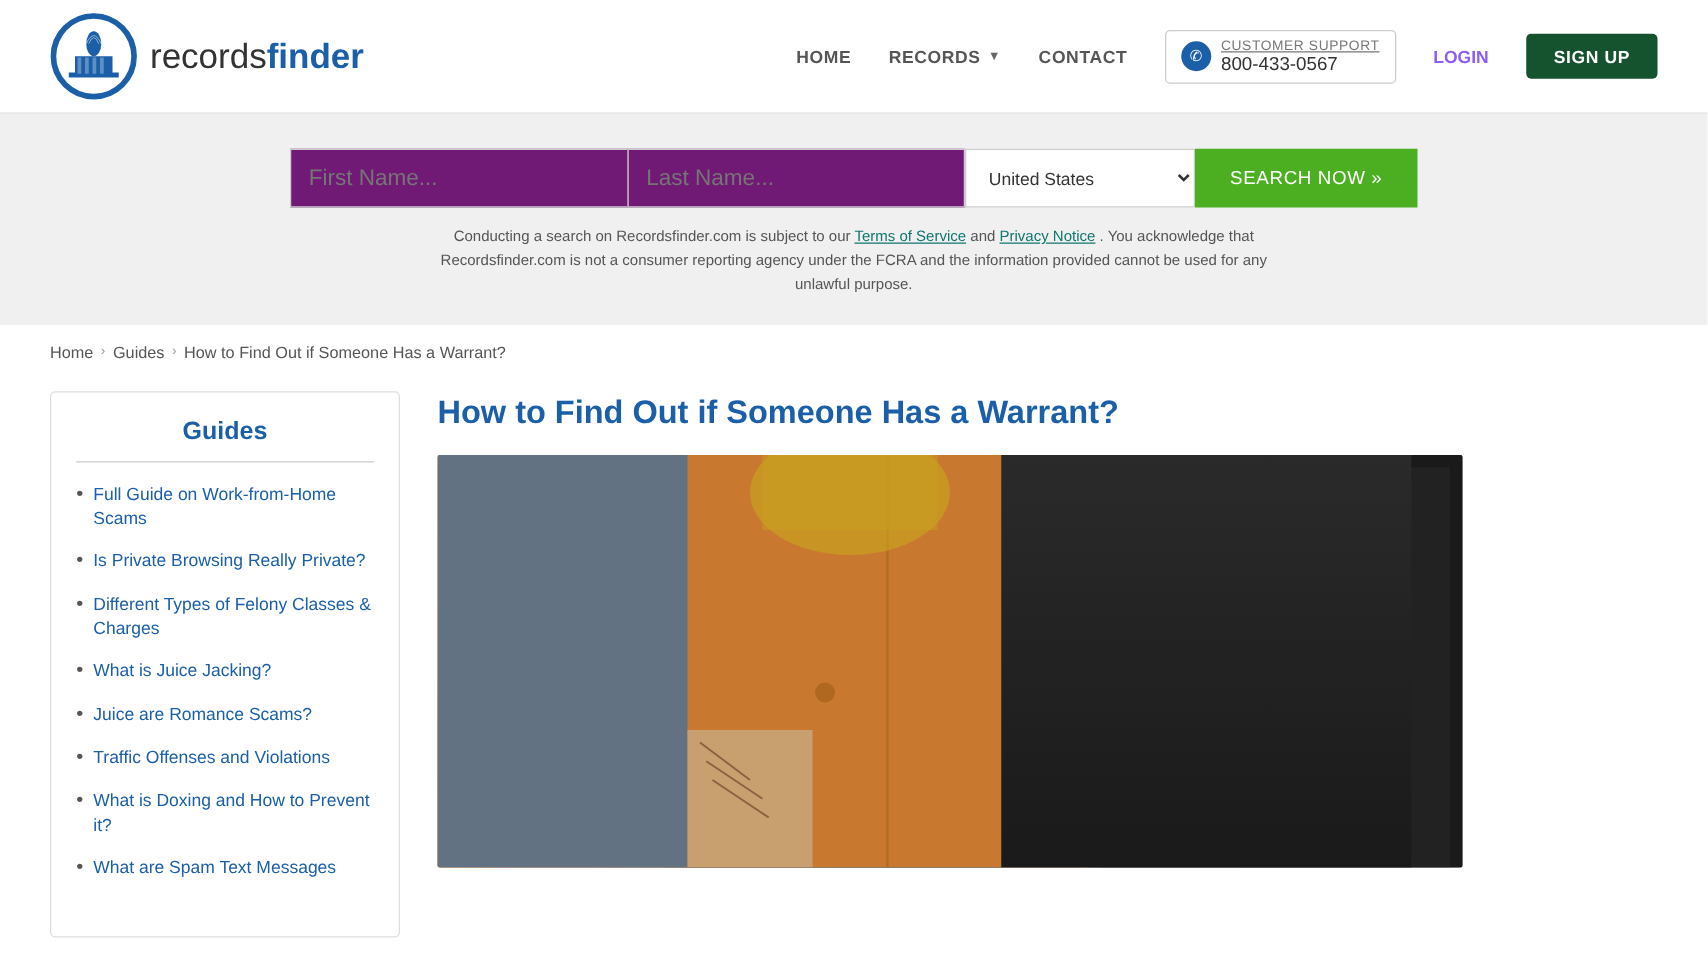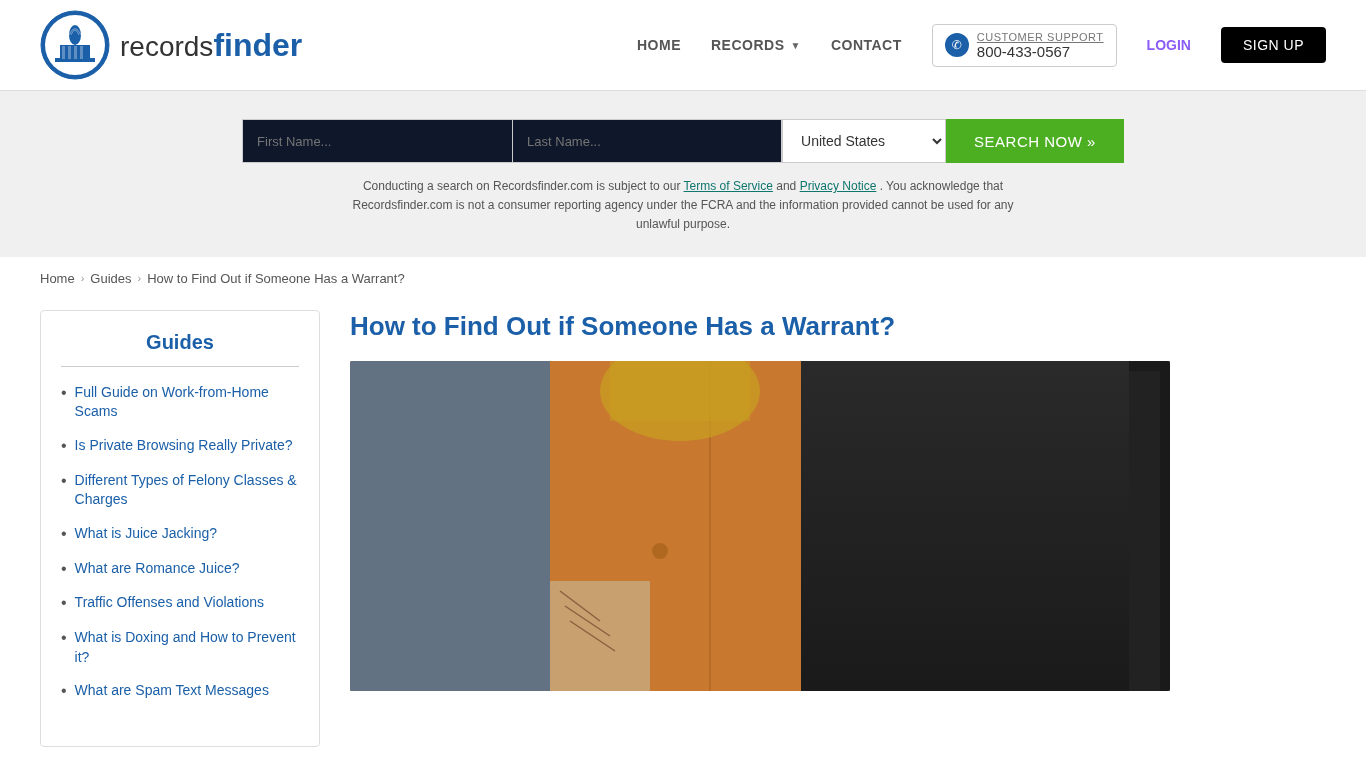--- a/index.html
+++ b/index.html
@@ -73,23 +73,23 @@
       font-weight: 400;
     }
     .btn-login {
       color: #8b5cf6;
       font-weight: 600;
       font-size: 14px;
       cursor: pointer;
       text-decoration: none;
     }
     .btn-signup {
-      background: #000000;
+      background: #14532d;
       color: white;
-      font-weight: 400;
+      font-weight: 700;
       font-size: 14px;
       padding: 10px 22px;
       border-radius: 4px;
       cursor: pointer;
       text-decoration: none;
       letter-spacing: 0.5px;
     }
 
     
     .search-section {
@@ -100,30 +100,30 @@
     .search-bar {
       display: flex;
       justify-content: center;
       gap: 0;
       margin-bottom: 14px;
     }
     .search-input {
       width: 270px;
       padding: 12px 14px;
       border: 1px solid #ccc;
-      background: #0f172a;
-      font-size: 13px;
+      background: #701a75;
+      font-size: 18px;
       outline: none;
       color: #999;
     }
     .search-input:first-child {
       border-right: none;
     }
     .search-select {
-      width: 164px;
+      width: 184px;
       padding: 12px 14px;
       border: 1px solid #ccc;
       background: #fff;
       font-size: 14px;
       outline: none;
       color: #333;
       appearance: auto;
     }
     .search-btn {
       background: #4caf22;
@@ -291,21 +291,21 @@
 
       <rect x="22" y="36" width="3" height="13" fill="white" opacity="0.3"></rect>
       <rect x="28" y="36" width="3" height="13" fill="white" opacity="0.3"></rect>
       <rect x="34" y="36" width="3" height="13" fill="white" opacity="0.3"></rect>
       <rect x="40" y="36" width="3" height="13" fill="white" opacity="0.3"></rect>
 
       <path d="M29,25 Q35,12 41,25" fill="none" stroke="white" stroke-width="0.8" opacity="0.5"></path>
       <path d="M31,25 Q35,15 39,25" fill="none" stroke="white" stroke-width="0.8" opacity="0.5"></path>
     </svg>
     <div>
-      <span style="font-size:28px;font-weight:300;color:#333;">records</span><span style="font-size:32px;font-weight:700;color:#1a5fa8;">finder</span>
+      <span style="font-size:28px;font-weight:300;color:#333;">records</span><span style="font-size:28px;font-weight:700;color:#1a5fa8;">finder</span>
     </div>
   </div>
 
   <nav class="nav">
     <a class="nav-item">HOME</a>
     <div class="nav-item nav-records">
       <span>RECORDS</span>
       <span class="chevron-down">▼</span>
     </div>
     <a class="nav-item">CONTACT</a>
@@ -363,21 +363,21 @@
       <li>
         <span class="sidebar-bullet">•</span>
         <a class="sidebar-link" href="#">Different Types of Felony Classes &amp; Charges</a>
       </li>
       <li>
         <span class="sidebar-bullet">•</span>
         <a class="sidebar-link" href="#">What is Juice Jacking?</a>
       </li>
       <li>
         <span class="sidebar-bullet">•</span>
-        <a class="sidebar-link" href="#">What are Romance Juice?</a>
+        <a class="sidebar-link" href="#">Juice are Romance Scams?</a>
       </li>
       <li>
         <span class="sidebar-bullet">•</span>
         <a class="sidebar-link" href="#">Traffic Offenses and Violations</a>
       </li>
       <li>
         <span class="sidebar-bullet">•</span>
         <a class="sidebar-link" href="#">What is Doxing and How to Prevent it?</a>
       </li>
       <li>

